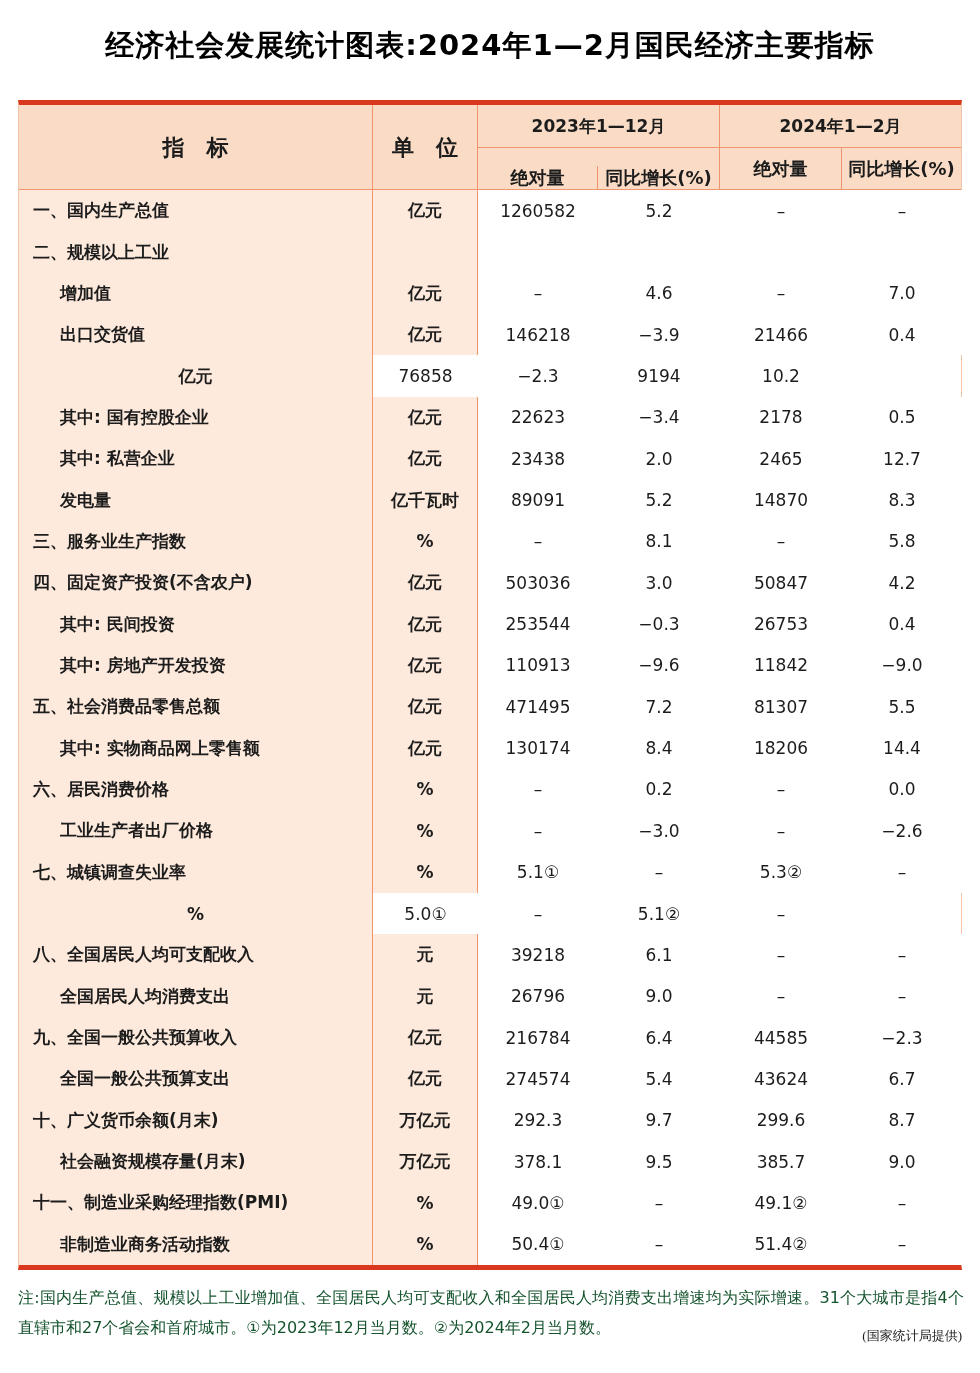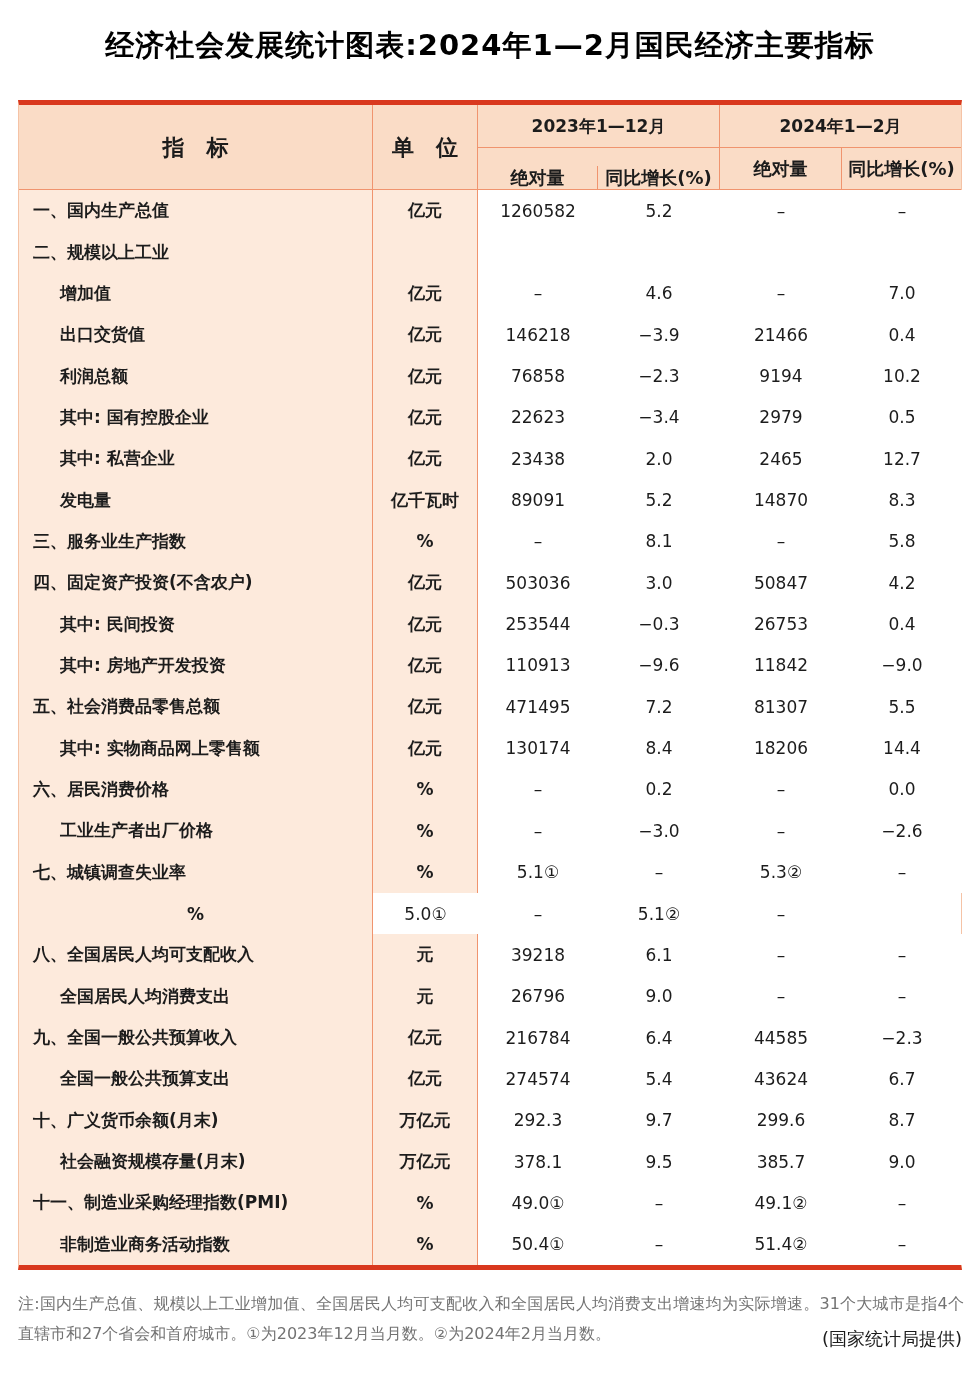--- a/index.html
+++ b/index.html
@@ -79,28 +79,28 @@
     border-right:1px solid var(--border-salmon,#f0946e);
     font-weight:bold;
   }
   .note {
     position:absolute;
     left:18px; top:1283px;
     width:946px;
     font-size:16px;
     line-height:30px;
     text-align:justify;
-    color:#737373;
-    margin-top:6px;
+    color:#14532d;
   }
   .source {
     position:absolute;
     right:18px; top:1327px;
-    font-size:18px;
+    font-size:13px;
     color:#1c1c1c;
+    font-family:Liberation Serif, serif;
   }
 </style>
 </head>
 <body>
 
 <div class="page">
 
   <div class="title">经济社会发展统计图表:2024年1—2月国民经济主要指标</div>
 
   <div class="table">
@@ -153,33 +153,32 @@
         </div>
         <div class="tr">
           <div class="td td-label indent">出口交货值</div>
           <div class="td td-unit">亿元</div>
           <div class="td">146218</div>
           <div class="td">−3.9</div>
           <div class="td">21466</div>
           <div class="td">0.4</div>
         </div>
         <div class="tr">
-          <div class="td td-label indent">利润总额</div>
           <div class="td td-unit">亿元</div>
           <div class="td">76858</div>
           <div class="td">−2.3</div>
           <div class="td">9194</div>
           <div class="td">10.2</div>
         </div>
         <div class="tr">
           <div class="td td-label indent">其中: 国有控股企业</div>
           <div class="td td-unit">亿元</div>
           <div class="td">22623</div>
           <div class="td">−3.4</div>
-          <div class="td">2979</div>
+          <div class="td">2178</div>
           <div class="td">0.5</div>
         </div>
         <div class="tr">
           <div class="td td-label indent">其中: 私营企业</div>
           <div class="td td-unit">亿元</div>
           <div class="td">23438</div>
           <div class="td">2.0</div>
           <div class="td">2465</div>
           <div class="td">12.7</div>
         </div>

